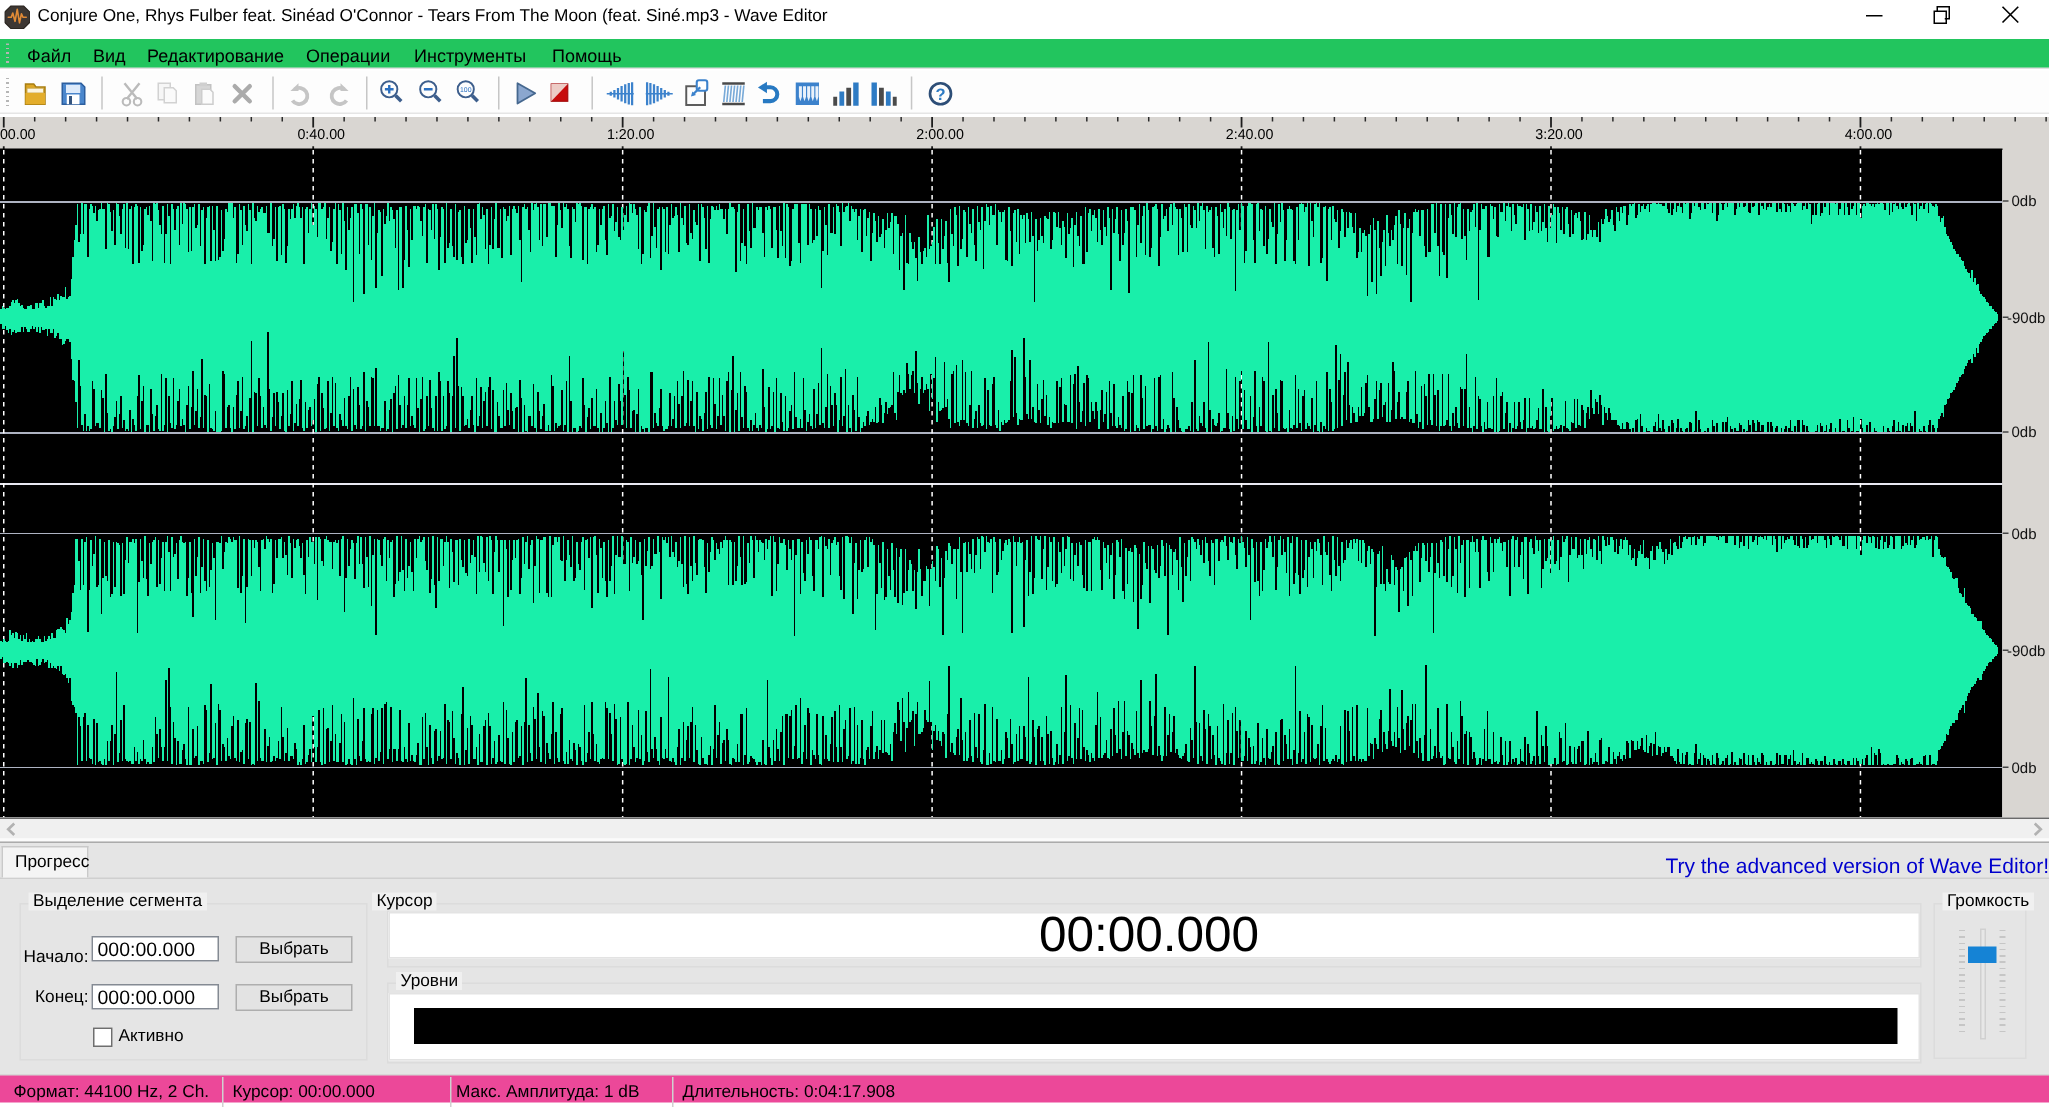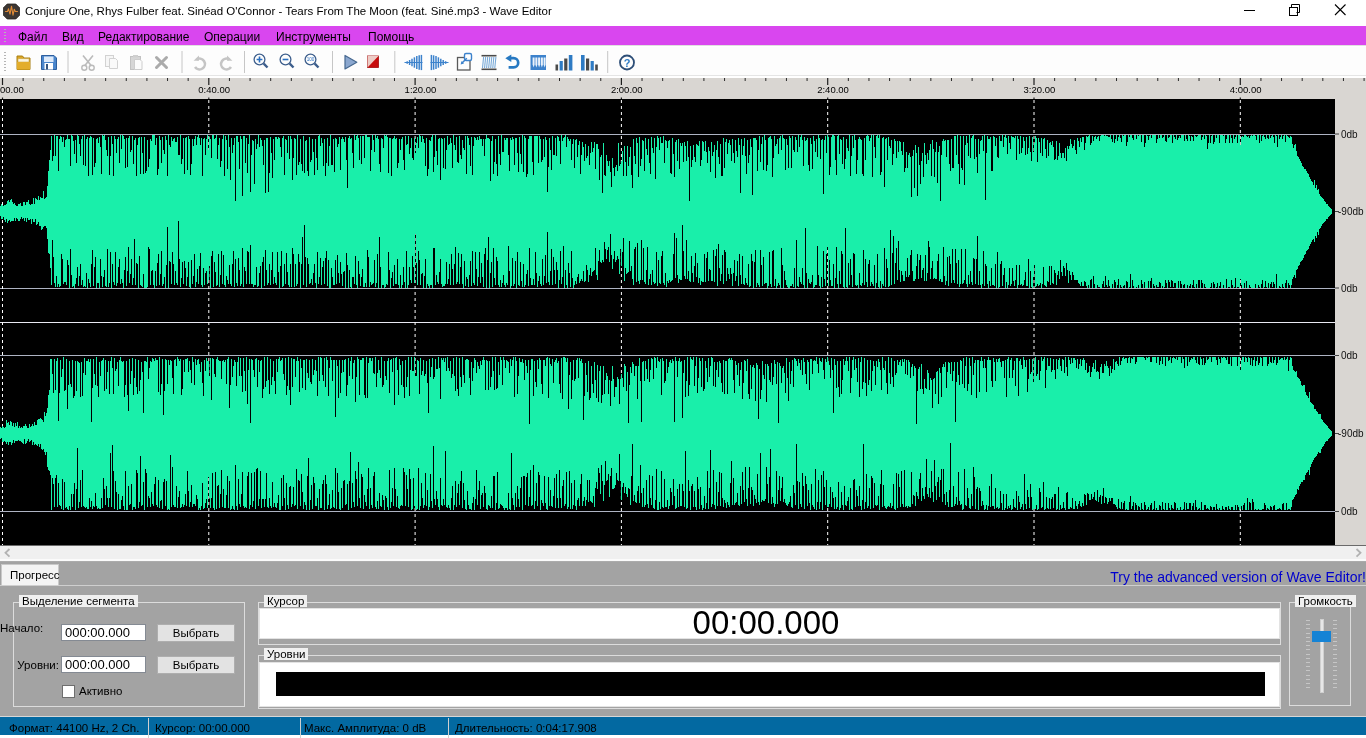--- a/index.html
+++ b/index.html
@@ -17,21 +17,21 @@
  </svg>
  <div class="abs" style="left:25px;top:5px;font-size:11.5px;color:#000">Conjure One, Rhys Fulber feat. Sinéad O'Connor - Tears From The Moon (feat. Siné.mp3 - Wave Editor</div>
  <svg class="abs" style="left:1238px;top:0" width="128" height="26" viewBox="0 0 128 26">
   <line x1="6" y1="10.5" x2="17" y2="10.5" stroke="#000" stroke-width="1"></line>
   <rect x="51.5" y="7.5" width="8" height="8" fill="none" stroke="#000" stroke-width="1"></rect>
   <path d="M53.5 7.5v-3h8v8h-3" fill="none" stroke="#000" stroke-width="1"></path>
   <path d="M97 4.5 107.5 15 M107.5 4.5 97 15" stroke="#000" stroke-width="1.1" fill="none"></path>
  </svg>
 </div>
 
-<div class="abs" style="left:0;top:26px;width:1366px;height:20px;background:#d946ef;border-bottom:1px solid #e0e0e0">
+<div class="abs" style="left:0;top:26px;width:1366px;height:20px;background:#22c55e;border-bottom:1px solid #e0e0e0">
 <div class="abs" style="left:4px;top:3px;width:2px;height:14px;background-image:repeating-linear-gradient(to bottom,#b5b5b5 0 1px,transparent 1px 3px)"></div>
 <div class="abs t12" style="left:18px;top:4px">Файл</div>
 <div class="abs t12" style="left:62px;top:4px">Вид</div>
 <div class="abs t12" style="left:98px;top:4px">Редактирование</div>
 <div class="abs t12" style="left:204px;top:4px">Операции</div>
 <div class="abs t12" style="left:276px;top:4px">Инструменты</div>
 <div class="abs t12" style="left:368px;top:4px">Помощь</div>
 </div>
 <div class="abs" style="left:0;top:47px;width:1366px;height:29px;background:#fdfdfd;border-bottom:1px solid #e5e5e5">
 <div class="abs" style="left:4px;top:5px;width:2px;height:20px;background-image:repeating-linear-gradient(to bottom,#b5b5b5 0 1px,transparent 1px 3px)"></div>
@@ -283,51 +283,51 @@
 </svg>
     </div>
 <div class="abs" style="left:0;top:545px;width:1366px;height:1px;background:#6a6a6a"></div>
 <div class="abs" style="left:0;top:546px;width:1366px;height:13px;background:#f0f0f0">
 <svg class="abs" style="left:0;top:0" width="1366" height="13" viewBox="0 0 1366 13">
 <path d="M9.5 3 5.5 6.8l4 3.8" fill="none" stroke="#b2b2b2" stroke-width="1.8"></path>
 <path d="M1356.5 3 1360.5 6.8l-4 3.8" fill="none" stroke="#b2b2b2" stroke-width="1.8"></path>
 </svg>
     </div>
 <div class="abs" style="left:0;top:559px;width:1366px;height:2px;background:#fbfbfb"></div>
-<div class="abs" style="left:0;top:561px;width:1366px;height:155px;background:#a3a3a3;border-top:1px solid #ababab">
+<div class="abs" style="left:0;top:561px;width:1366px;height:155px;background:#e5e5e5;border-top:1px solid #ababab">
 <div class="abs" style="left:0;top:23px;width:1366px;height:1px;background:#cfcfcf"></div>
 <div class="abs" style="left:1px;top:2px;width:58px;height:21px;background:#f4f4f4;border:1px solid #c9c9c9;border-bottom:none"></div>
 <div class="abs t11" style="left:10px;top:7px">Прогресс</div>
 <div class="abs" style="left:0;top:7px;width:1366px;text-align:right;font-size:14px;font-weight:normal;color:#0000cd">Try the advanced version of Wave Editor!</div>
 <div class="abs" style="left:13px;top:40px;width:232px;height:105px;border:1px solid #dcdcdc"></div>
       <div class="abs t11" style="left:19px;top:33px;background:#f0f0f0;padding:0 3px">Выделение сегмента</div>
-<div class="abs t11" style="left:0;top:60px;width:59px;text-align:left">Начало:</div>
+<div class="abs t11" style="left:0;top:70px;width:59px;text-align:right">Начало:</div>
 <div class="abs" style="left:61px;top:62px;width:85px;height:17px;background:#fff;border:1px solid #848a93;font-size:13px;color:#000;padding:0 0 0 3px">000:00.000</div>
 <div class="abs" style="left:157px;top:62px;width:78px;height:18px;background:#e3e3e3;border:1px solid #aeaeae;font-size:11.5px;color:#000;text-align:center;padding-top:2px">Выбрать</div>
-<div class="abs t11" style="left:0;top:97px;width:59px;text-align:right">Уровни:</div>
+<div class="abs t11" style="left:0;top:97px;width:59px;text-align:right">Конец:</div>
 <div class="abs" style="left:61px;top:94px;width:85px;height:17px;background:#fff;border:1px solid #848a93;font-size:13px;color:#000;padding:0 0 0 3px">000:00.000</div>
 <div class="abs" style="left:157px;top:94px;width:78px;height:18px;background:#e3e3e3;border:1px solid #aeaeae;font-size:11.5px;color:#000;text-align:center;padding-top:2px">Выбрать</div>
 <div class="abs" style="left:62px;top:123px;width:13px;height:13px;background:#fff;border:1px solid #6e6e6e"></div>
 <div class="abs t11" style="left:79px;top:123px">Активно</div>
 <div class="abs" style="left:258px;top:40px;width:1023px;height:43px;border:1px solid #dcdcdc"></div>
-      <div class="abs t11" style="left:264px;top:33px;background:#f0f0f0;padding:0 3px">Курсор</div>
+      <div class="abs t11" style="left:248px;top:33px;background:#f0f0f0;padding:0 3px">Курсор</div>
 <div class="abs" style="left:259px;top:46px;width:1021px;height:31px;background:#fff;border:1px solid #e3e3e3"></div>
 <div class="abs" style="left:259px;top:46px;width:1021px;height:31px;font-size:33px;font-weight:normal;color:#000;text-align:center;line-height:29px;padding-right:7px">00:00.000</div>
 <div class="abs" style="left:258px;top:93px;width:1023px;height:54px;border:1px solid #dcdcdc"></div>
       <div class="abs t11" style="left:264px;top:86px;background:#f0f0f0;padding:0 3px">Уровни</div>
 <div class="abs" style="left:259px;top:100px;width:1021px;height:45px;background:#fff;border:1px solid #e3e3e3"></div>
 <div class="abs" style="left:276px;top:110px;width:989px;height:24px;background:#000"></div>
 <div class="abs" style="left:1289px;top:40px;width:62px;height:104px;border:1px solid #dcdcdc"></div>
       <div class="abs t11" style="left:1295px;top:33px;background:#f0f0f0;padding:0 3px">Громкость</div>
 <div class="abs" style="left:1306px;top:58px;width:3.5px;height:71px;background-image:repeating-linear-gradient(to bottom,#c6c6c6 0 1px,transparent 1px 4.2px)"></div>
 <div class="abs" style="left:1333px;top:58px;width:3.5px;height:71px;background-image:repeating-linear-gradient(to bottom,#c6c6c6 0 1px,transparent 1px 4.2px)"></div>
 <div class="abs" style="left:1320px;top:57px;width:4px;height:74px;background:#e7e7e7;border:1px solid #d0d0d0"></div>
 <div class="abs" style="left:1312px;top:69px;width:19px;height:11px;background:#1583d5"></div>
 </div>
-<div class="abs" style="left:0;top:716px;width:1366px;height:19px;background:#0369a1;border-top:1px solid #d7d7d7">
+<div class="abs" style="left:0;top:716px;width:1366px;height:19px;background:#ec4899;border-top:1px solid #d7d7d7">
 <div class="abs" style="left:148px;top:1px;width:1px;height:21px;background:#d0d0d0"></div>
 <div class="abs" style="left:300px;top:1px;width:1px;height:21px;background:#d0d0d0"></div>
 <div class="abs" style="left:448px;top:1px;width:1px;height:21px;background:#d0d0d0"></div>
 <div class="abs t11" style="left:9px;top:5px">Формат: 44100 Hz, 2 Ch.</div>
 <div class="abs t11" style="left:155px;top:5px">Курсор: 00:00.000</div>
-<div class="abs t11" style="left:304px;top:5px">Макс. Амплитуда: 0 dB</div>
+<div class="abs t11" style="left:304px;top:5px">Макс. Амплитуда: 1 dB</div>
 <div class="abs t11" style="left:455px;top:5px">Длительность: 0:04:17.908</div>
 </div>
 </div>
 </body></html>

